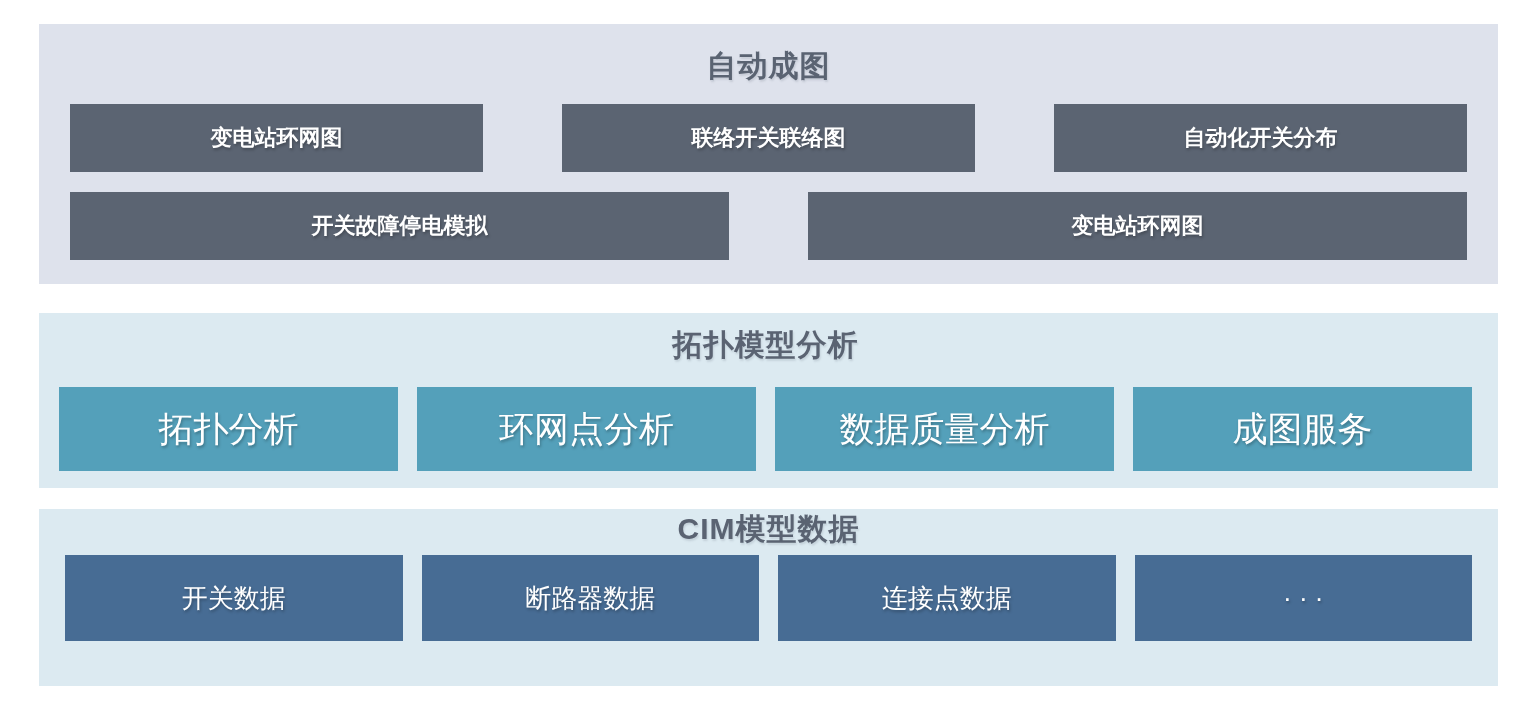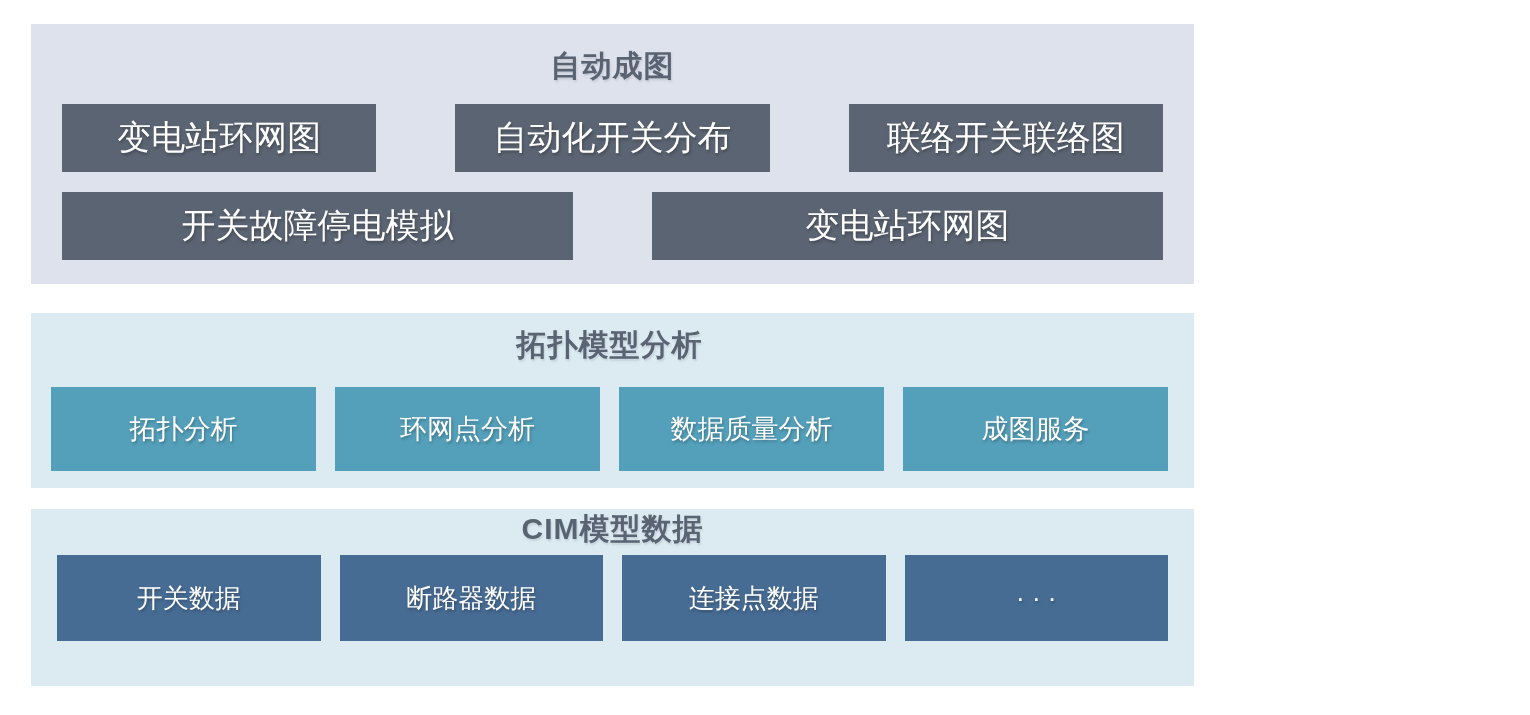--- a/index.html
+++ b/index.html
@@ -9,22 +9,22 @@
     font-family: "Liberation Sans", "DejaVu Sans", sans-serif;
   }
   .page {
     position: relative;
     width: 1530px;
     height: 715px;
     overflow: hidden;
   }
   .panel {
     position: absolute;
-    left: 31px;
-    width: 1163px;
+    left: 39px;
+    width: 1459px;
     box-sizing: border-box;
   }
   .panel-auto {
     top: 24px;
     height: 260px;
     background: var(--panel-auto-bg, #dee2ec);
     padding: 24px 31px 0 31px;
   }
   .panel-topo {
     top: 313px;
@@ -60,47 +60,47 @@
     display: flex;
     align-items: center;
     justify-content: center;
     color: var(--button-text, #ffffff);
     text-shadow: 1px 2px 3px rgba(0, 0, 0, 0.28);
     white-space: nowrap;
   }
   .btn-dark {
     height: 68px;
     background: var(--button-dark-bg, #5b6472);
-    font-size: 34px;
-    font-weight: normal;
+    font-size: 22px;
+    font-weight: bold;
   }
   .btn-teal {
     height: 84px;
     background: var(--button-teal-bg, #54a0ba);
-    font-size: 27px;
+    font-size: 35px;
     font-weight: normal;
   }
   .btn-blue {
     height: 86px;
     background: var(--button-blue-bg, #476c94);
     font-size: 26px;
     font-weight: normal;
   }
 </style>
 </head>
 <body>
 
 <div class="page">
 
   <section class="panel panel-auto">
     <h2 class="panel-title">自动成图</h2>
     <div class="btn-row cols-3">
       <div class="btn btn-dark">变电站环网图</div>
+      <div class="btn btn-dark">联络开关联络图</div>
       <div class="btn btn-dark">自动化开关分布</div>
-      <div class="btn btn-dark">联络开关联络图</div>
     </div>
     <div class="btn-row cols-3">
       <div class="btn btn-dark">开关故障停电模拟</div>
       <div class="btn btn-dark">变电站环网图</div>
     </div>
   </section>
 
   <section class="panel panel-topo">
     <h2 class="panel-title">拓扑模型分析</h2>
     <div class="btn-row cols-4">

